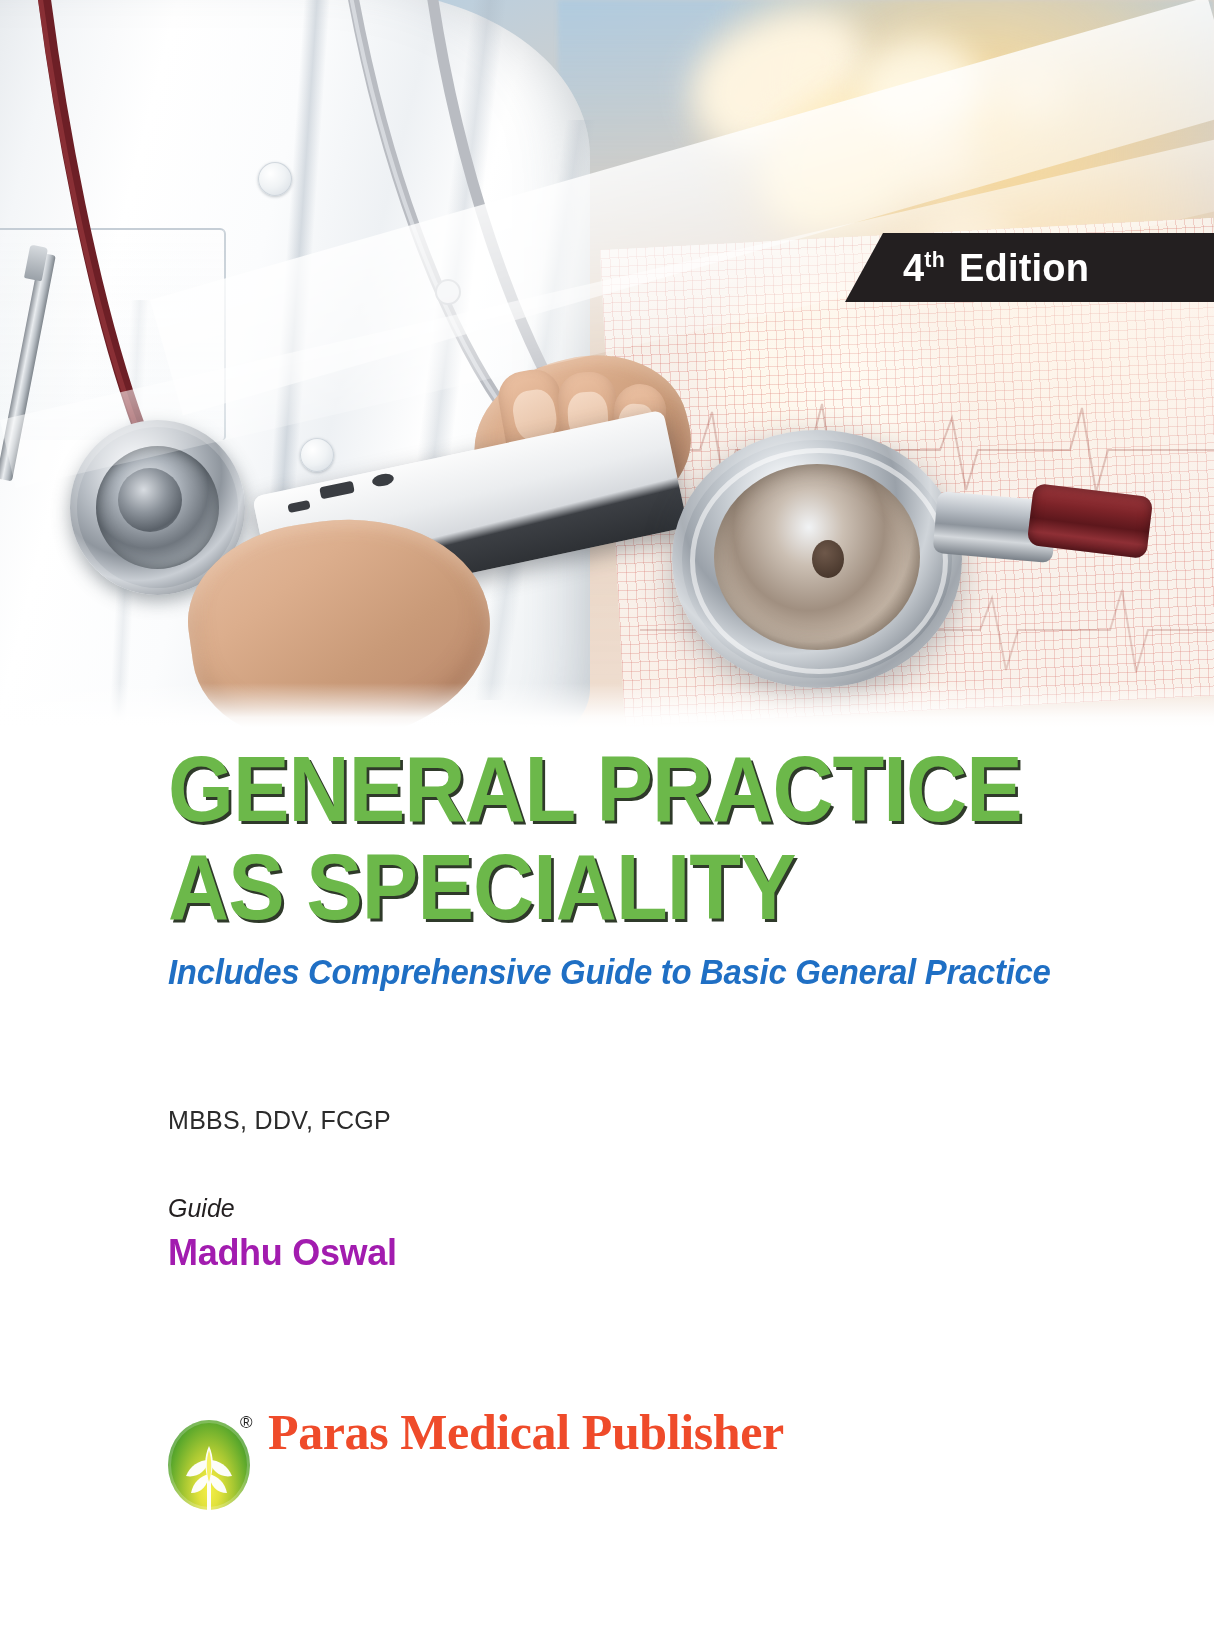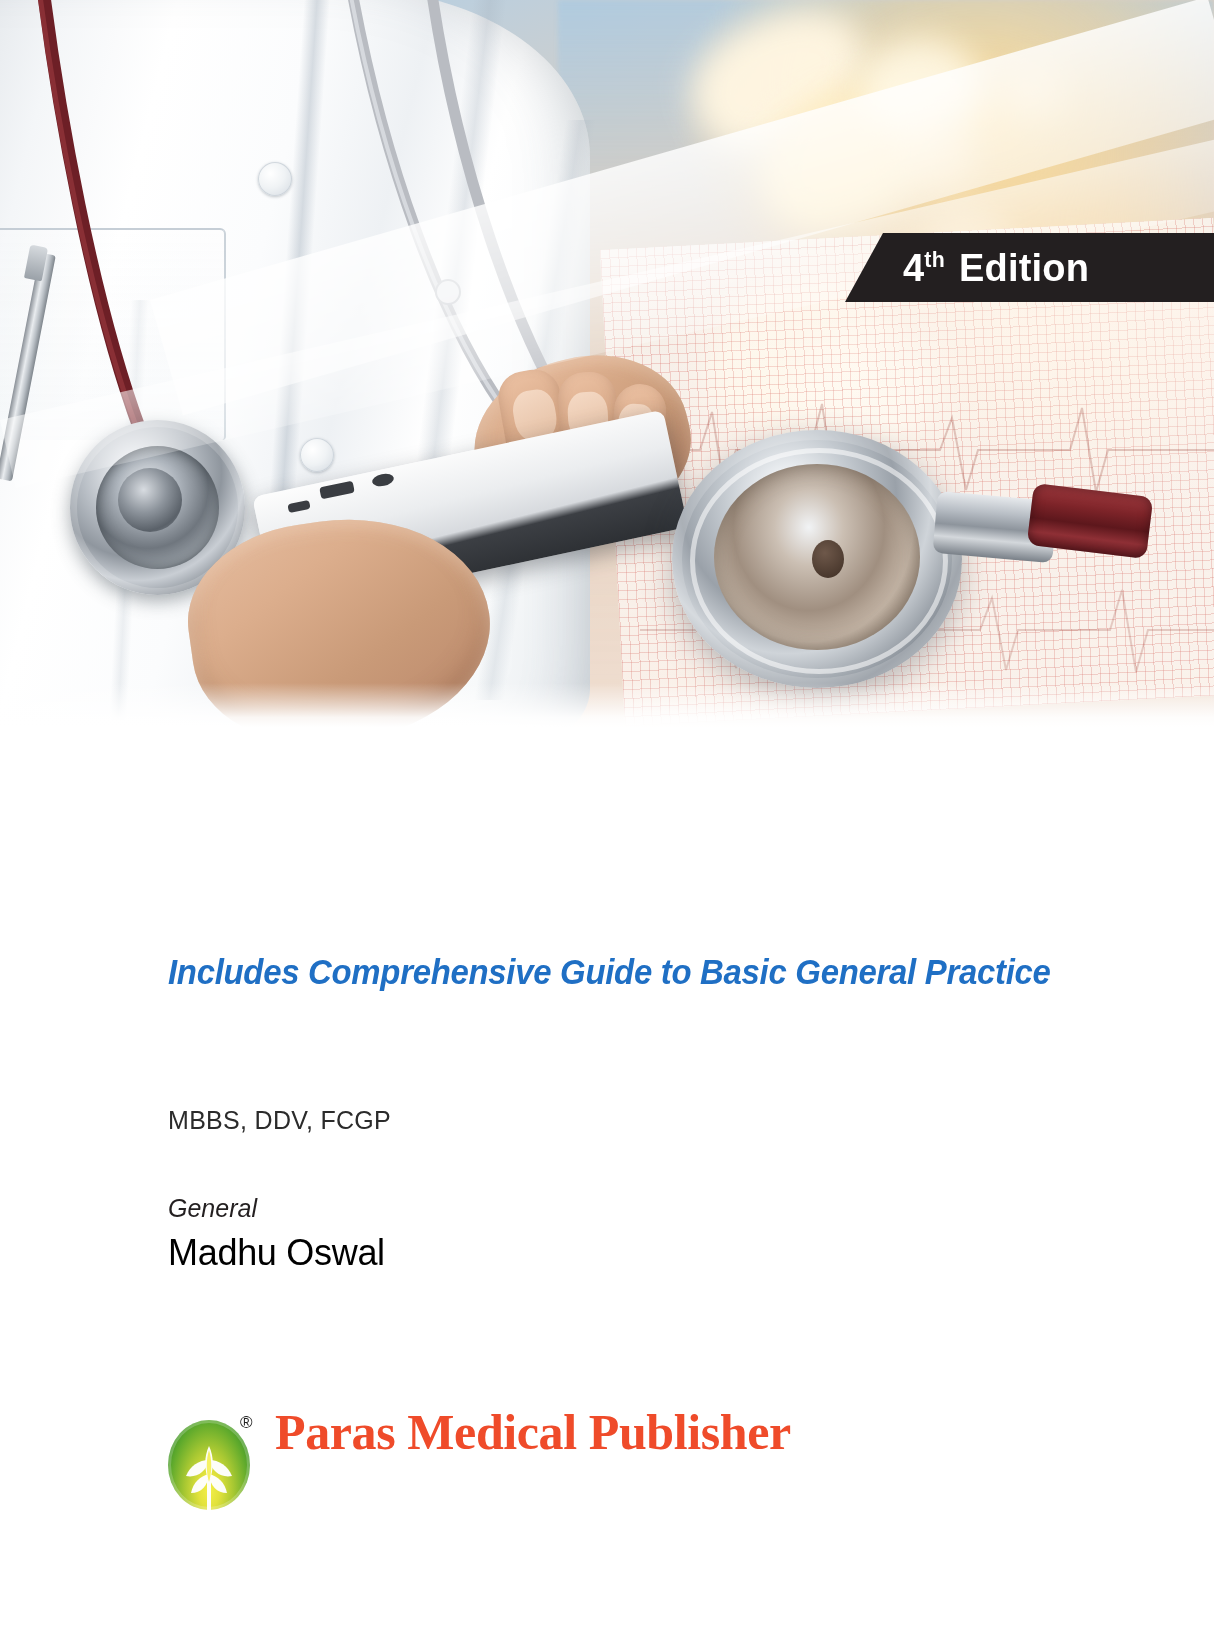--- a/index.html
+++ b/index.html
@@ -337,22 +337,22 @@
     position:absolute;
     left:168px; top:1194px;
     font-size:25px;
     font-style:italic;
     color:#231f20;
   }
   .editor-name {
     position:absolute;
     left:168px; top:1232px;
     font-size:36px;
-    font-weight:normal;
-    color:#000000;
+    font-weight:bold;
+    color:#a21caf;
     letter-spacing:-.3px;
   }
 
   
   .publisher {
     position:absolute;
     left:168px; top:1406px;
     display:flex;
     align-items:flex-start;
   }
@@ -367,21 +367,21 @@
     width:82px; height:90px;
     border-radius:50%;
     background:
       radial-gradient(ellipse at 50% 78%, #f3ef48 0%, #e2e23c 18%, #a8c832 42%, #5faa2c 68%, #2f8a2a 88%, #1d6b23 100%);
     box-shadow:inset 0 0 0 3px rgba(255,255,255,.22);
   }
   .logo-reg {
     position:absolute; left:72px; top:0;
     font-size:17px; color:#222; line-height:1;
   }
-  .pub-text { margin-left:21px; }
+  .pub-text { margin-left:14px; }
   .pub-name {
     font-family:"Liberation Serif", serif;
     font-size:50px;
     font-weight:bold;
     color:#ef4b2a;
     line-height:1.06;
     letter-spacing:-.4px;
     white-space:nowrap;
   }
   .pub-addr {
@@ -482,27 +482,31 @@
   </div>
 
   <div class="ribbon">
     <div class="ribbon-text">
       <span>4</span><sup>th</sup> <span>Edition</span>
     </div>
   </div>
 
   <div class="body-area">
 
+    <div class="title-block">
+      <div class="title-line">GENERAL PRACTICE</div>
+      <div class="title-line">AS SPECIALITY</div>
+    </div>
 
     <div class="subtitle">Includes Comprehensive Guide to Basic General Practice</div>
   </div>
 
   <div class="author-degrees">MBBS, DDV, FCGP</div>
 
-  <div class="editor-label">General</div>
+  <div class="editor-label">Guide</div>
   <div class="editor-name">Madhu Oswal</div>
 
   <div class="publisher">
     <div class="logo-wrap">
       <div class="logo-oval"></div>
       <svg style="position:absolute;left:0;top:6px;width:82px;height:90px;" viewBox="0 0 82 90">
         <g fill="#ffffff" opacity=".97">
           <path d="M41,26 C36,36 36,50 41,62 C46,50 46,36 41,26 Z"></path>
           <path d="M41,40 C31,40 22,46 18,56 C29,58 38,52 41,40 Z"></path>
           <path d="M41,40 C51,40 60,46 64,56 C53,58 44,52 41,40 Z"></path>

